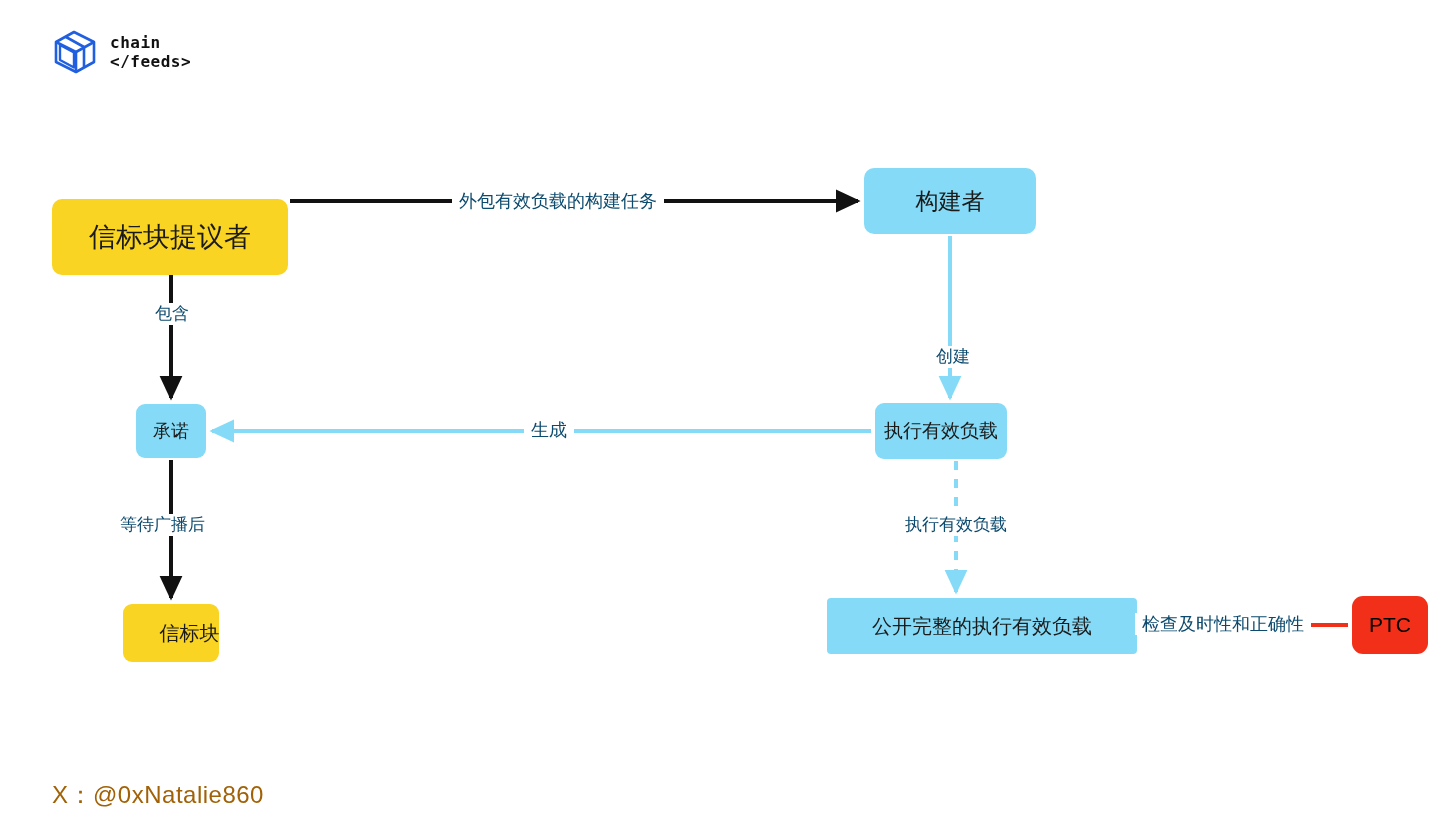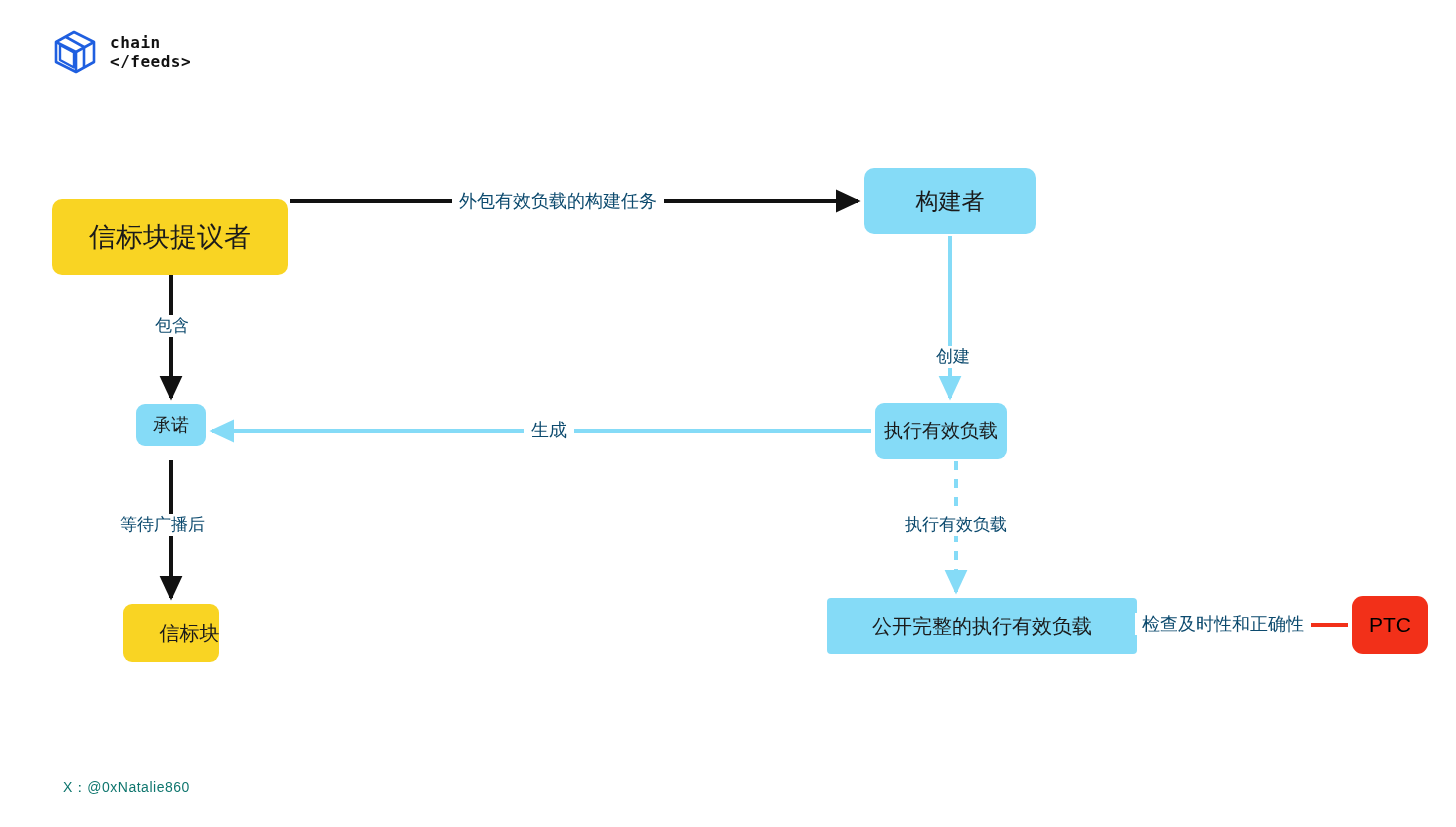--- a/index.html
+++ b/index.html
@@ -62,21 +62,21 @@
   #node-proposer {
     left: 52px; top: 163px; width: 236px; height: 76px;
     font-size: 27px;
     margin-top: 36px;
   }
   #node-builder {
     left: 864px; top: 168px; width: 172px; height: 66px;
     font-size: 23px;
   }
   #node-commitment {
-    left: 136px; top: 404px; width: 70px; height: 42px;
+    left: 136px; top: 404px; width: 70px; height: 54px;
     font-size: 18px; border-radius: 9px;
   }
   #node-exec-payload {
     left: 875px; top: 403px; width: 132px; height: 56px;
     font-size: 19px; border-radius: 9px;
   }
   #node-beacon-block {
     left: 123px; top: 604px; width: 96px; height: 58px;
     font-size: 20px; border-radius: 9px; padding-left: 37px;
   }
@@ -93,39 +93,38 @@
   .edge-label {
     position: absolute;
     font-size: 17px;
     color: #0c4a6e;
     white-space: nowrap;
     background: #ffffff;
     padding: 0 7px;
     line-height: 22px;
   }
   #label-outsource { left: 452px; top: 190px; font-size: 18px; }
-  #label-contains  { left: 148px; top: 315px; }
+  #label-contains  { left: 148px; top: 303px; }
   #label-create    { left: 929px; top: 299px; margin-top: 47px; }
   #label-generate  { left: 524px; top: 419px; font-size: 18px; }
   #label-build-broadcast { left: 113px; top: 514px; }
   #label-wait-broadcast  { left: 898px; top: 514px; }
   #label-check-timeliness {
     left: 1135px; top: 613px; font-size: 18px;
   }
 
   
   #footer-handle {
     position: absolute;
     left: 52px;
     top: 779px;
-    font-size: 14px;
-    color: #0f766e;
+    font-size: 24px;
+    color: #a16207;
     letter-spacing: 0.5px;
     white-space: nowrap;
-    margin-left: 11px;
   }
 </style>
 </head>
 <body>
 
 <div id="logo">
   <span class="mark">
     <svg viewBox="0 0 46 48" width="46" height="48" aria-hidden="true">
       <g fill="none" stroke="#1f5fe0" stroke-width="2.6" stroke-linejoin="round">
         <path d="M4 14 L22 4 L42 14 L42 34 L24 44 L4 34 Z"></path>

